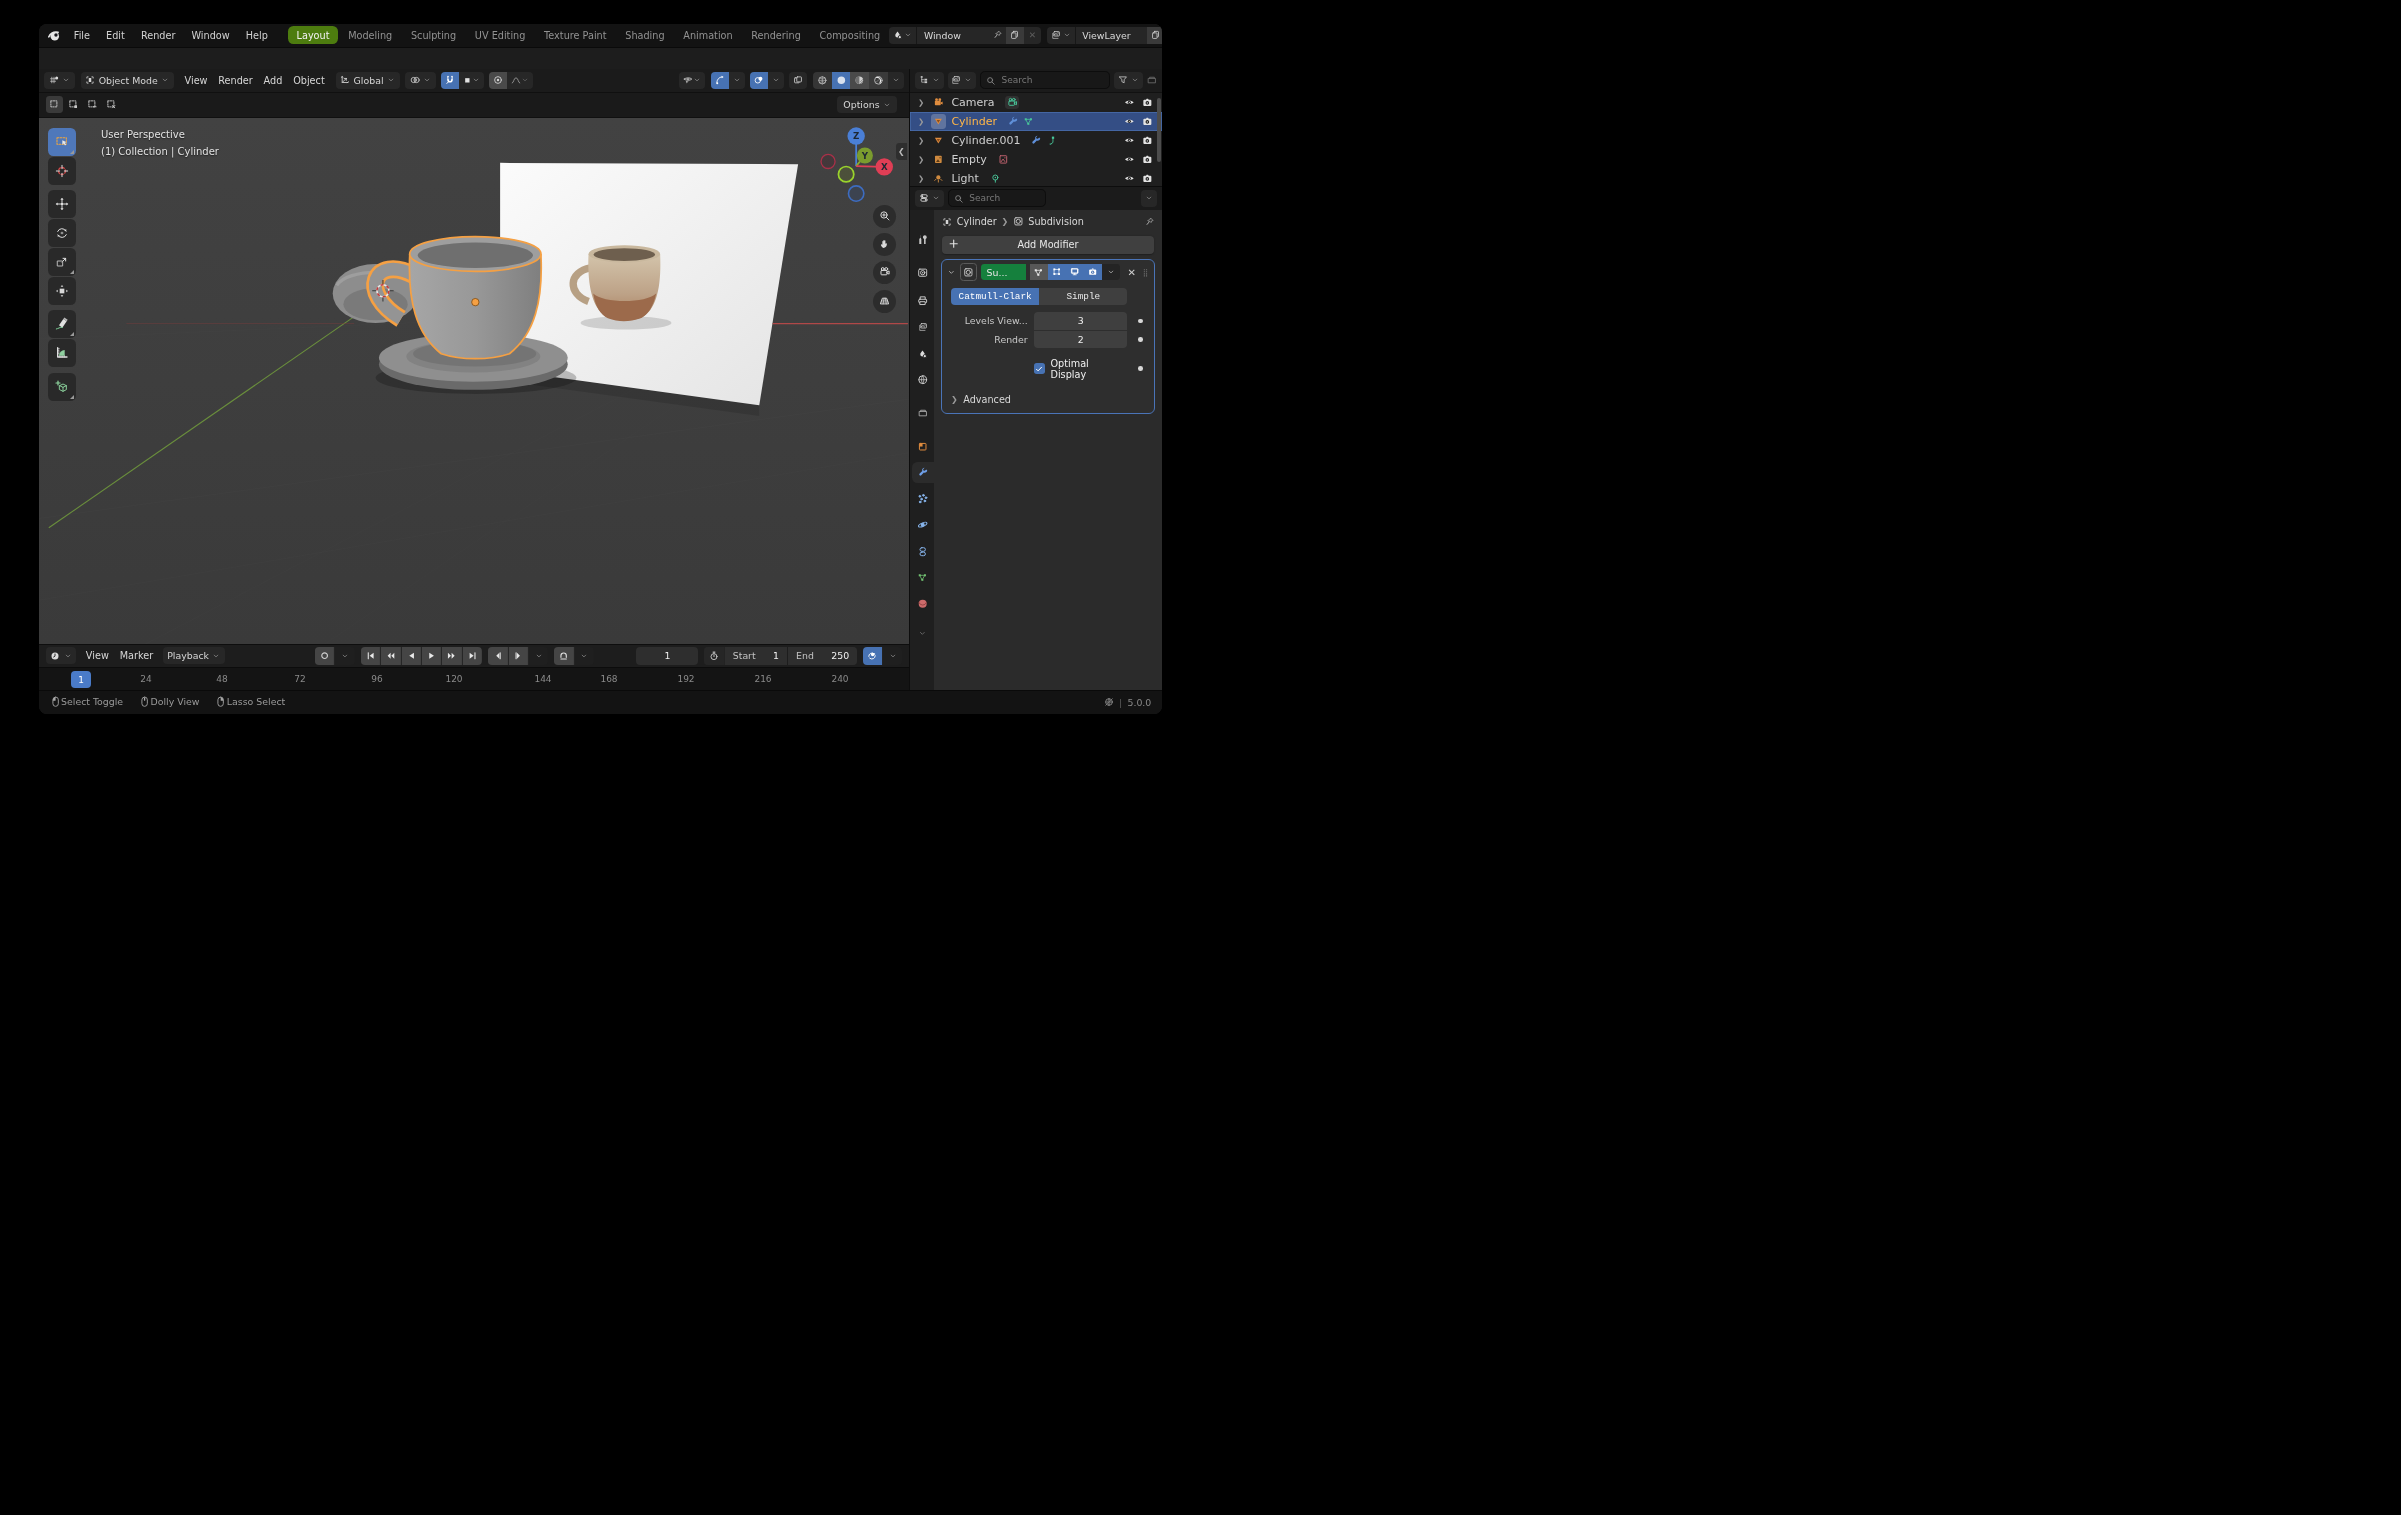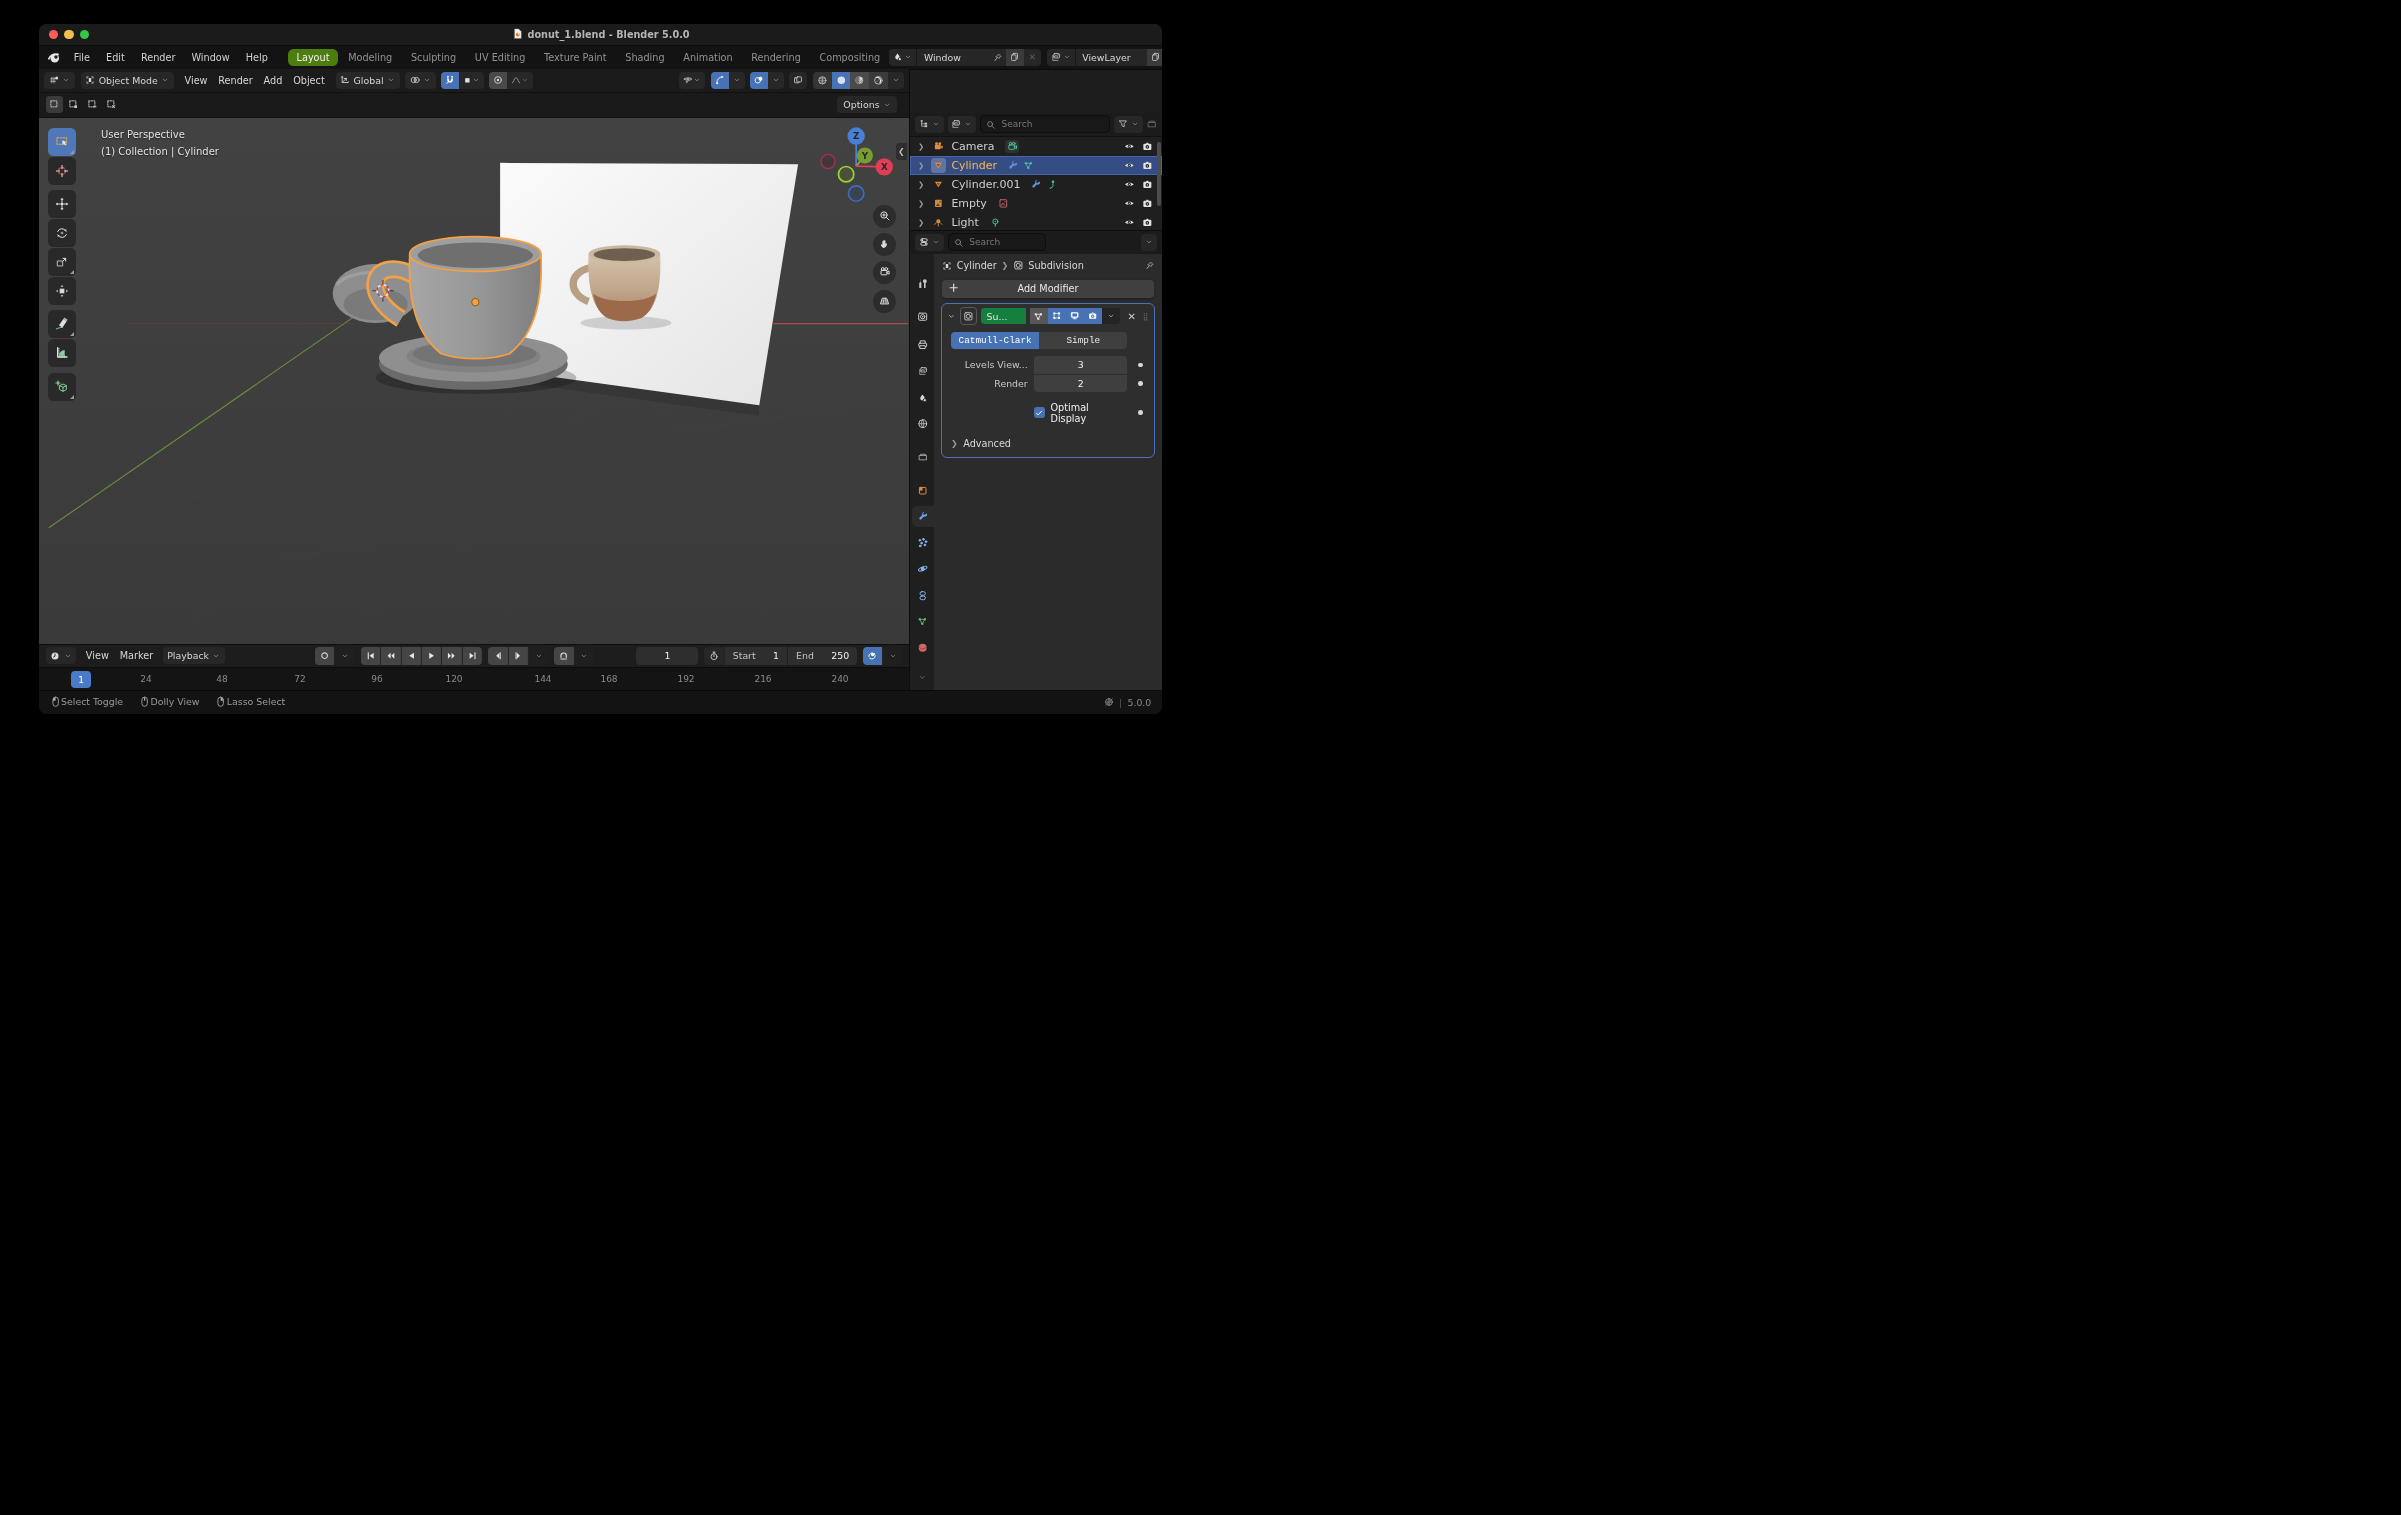--- a/index.html
+++ b/index.html
@@ -25,21 +25,21 @@
   .mb-right{margin-left:auto;display:flex;align-items:center;gap:6.7px;}
   .selector{display:flex;align-items:center;background:#262626;border-radius:4px;height:17px;overflow:hidden;}
   .selector .seg{display:flex;align-items:center;gap:1.3px;padding:0 4px;height:100%;}
   .selector .seg.iconpart{border-right:0.7px solid #171717;}
   .selector .name{color:#dadada;font-size:9.4px;padding:0 6.7px;min-width:58px;}
   .selector .dup{background:#3a3a3a;}
   .selector .xdim{color:#5c5c5c;font-size:8.7px;padding:0 4.7px;}
   
   .main{position:absolute;top:45px;bottom:23px;left:0;right:0;display:flex;}
   .vp-col{flex:1;display:flex;flex-direction:column;min-width:0;border-right:1.3px solid #0d0d0d;}
-  .right-col{width:252px;display:flex;flex-direction:column;margin-top:44px;}
+  .right-col{width:252px;display:flex;flex-direction:column;}
   
   .vp-header{height:23.5px;background:#1b1b1b;display:flex;align-items:center;padding:0 5.4px;gap:5.4px;border-bottom:0.7px solid #101010;}
   .pill{display:flex;align-items:center;gap:3.4px;background:#272727;border-radius:4px;height:17px;padding:0 4.7px;color:#d6d6d6;font-size:9.4px;white-space:nowrap;}
   .hmenu{color:#d6d6d6;font-size:9.7px;padding:2.7px 5.4px;}
   .paircluster{display:flex;border-radius:4px;overflow:hidden;height:17px;}
   .paircluster .p{display:flex;align-items:center;justify-content:center;padding:0 4px;background:#272727;}
   .p.on{background:#4772b3;}
   .p.soft{background:#4a4a4a;}
   .vp-right{margin-left:auto;display:flex;align-items:center;gap:5.4px;}
   .vp-tools{height:23.5px;background:#1a1a1a;display:flex;align-items:center;padding:0 6.7px;border-bottom:0.7px solid #101010;}
@@ -148,37 +148,20 @@
   .status-right .bar{color:#5a5a5a;}
   .icon{display:inline-flex;align-items:center;justify-content:center;}
   .icon svg{display:block;}
 </style>
 </head>
 <body>
 
 <div class="stage">
   <div class="window">
 
-    <div class="titlebar">
-      <div class="lights">
-        <span class="light red"></span>
-        <span class="light yellow"></span>
-        <span class="light green"></span>
-      </div>
-      <div class="title">
-        <span class="icon" id="title-doc-icon">
-            <svg width="11.4" height="11.4" viewBox="0 0 16 16" fill="none" stroke="#c8c8c8" stroke-width="1.4" stroke-linecap="round" stroke-linejoin="round">
-              <path d="M4 1.5h5.5L13 5v9.5H4z" fill="#efefef" stroke="#bdbdbd" stroke-width=".6"></path>
-              <circle cx="8.3" cy="9.3" r="2.7" fill="#e87d0d" stroke="none"></circle>
-              <circle cx="9.3" cy="8.4" r="1" fill="#fff" stroke="none"></circle>
-            </svg>
-          </span>
-        <span>donut_1.blend - Blender 5.0.0</span>
-      </div>
-    </div>
 
     <div class="menubar">
       <span class="icon" id="blender-logo">
           <svg width="14.7" height="14.7" viewBox="0 0 18 18" fill="none" stroke="#c8c8c8" stroke-width="1.4" stroke-linecap="round" stroke-linejoin="round">
             <circle cx="9.5" cy="10" r="5.2" fill="#e6e6e6" stroke="none"></circle>
             <circle cx="11" cy="8.6" r="2.1" fill="#17171c" stroke="none"></circle>
             <path d="M2.2 10.8C4.6 6.4 8.6 4.4 13.6 5.4" stroke="#e6e6e6" stroke-width="2" fill="none"></path>
           </svg>
         </span>
       <div class="menus" id="main-menus">

